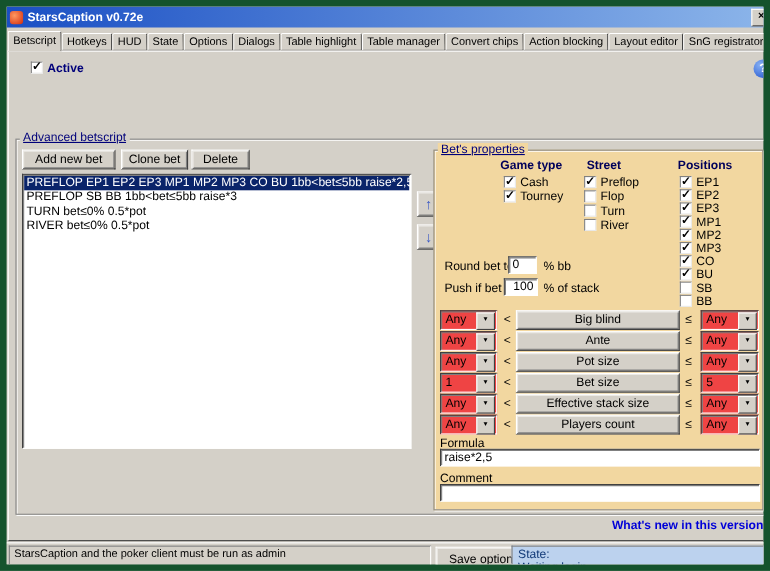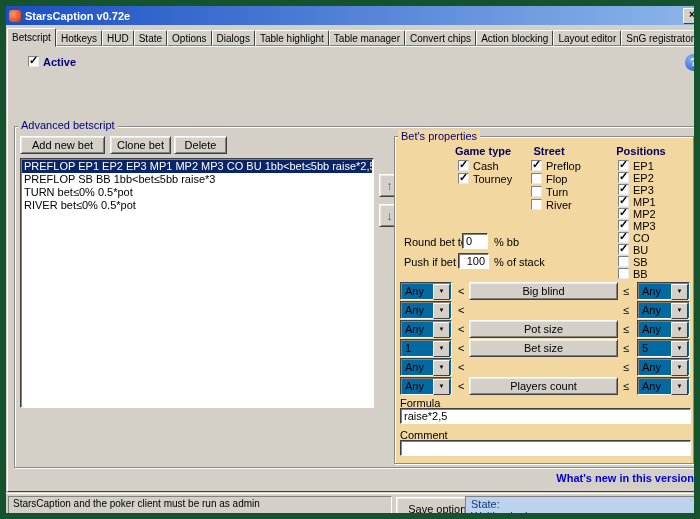--- a/index.html
+++ b/index.html
@@ -26,32 +26,32 @@
   .page{position:absolute;left:1px;top:40px;width:697px;height:446px;box-sizing:border-box;
     border:1px solid;border-color:#fff #404040 #404040 #fff;z-index:0;}
   
   .btn{position:absolute;background:#d4d0c8;border:1px solid;border-color:#fff #404040 #404040 #fff;
     box-shadow:inset 1px 1px 0 #eceae6,inset -1px -1px 0 #808080;font-family:inherit;font-size:11px;
     text-align:center;box-sizing:border-box;padding:0;}
   .sunken{border:1px solid;border-color:#404040 #fff #fff #404040;box-shadow:inset 1px 1px 0 #808080;
     background:#fff;box-sizing:border-box;}
   .group{position:absolute;border:1px solid #8a8a8a;box-shadow:inset 1px 1px 0 #fff,1px 1px 0 #fff;
     box-sizing:border-box;}
-  .group-label{position:absolute;color:#00007a;padding:0 3px;z-index:2;white-space:nowrap;}
+  .group-label{position:absolute;color:#00007a;padding:0 3px;z-index:2;white-space:nowrap;text-decoration:underline;}
   
   .cb{position:absolute;display:flex;align-items:center;gap:4px;height:13px;white-space:nowrap;}
   .cb .box{position:relative;width:11px;height:11px;background:#fff;border:1px solid;
     border-color:#808080 #e8e8e8 #e8e8e8 #808080;box-sizing:border-box;flex:none;}
   .cb .box.on::after{content:"\2713";position:absolute;left:0;top:-3px;font-size:11px;font-weight:bold;}
   
   .listbox{position:absolute;left:14px;top:152px;width:354px;height:250px;padding:1px;overflow:hidden;}
   .list-item{height:13px;line-height:13px;white-space:nowrap;padding:0 2px;font-size:11px;}
   .list-item.on{background:#0a246a;color:#fff;}
   
-  .combo{position:absolute;height:18px;background:#0369a1;border:1px solid;
+  .combo{position:absolute;height:18px;background:#ef4444;border:1px solid;
     border-color:#404040 #fff #fff #404040;box-shadow:inset 1px 1px 0 #808080;box-sizing:border-box;}
   .combo-val{position:absolute;left:4px;top:2px;font-size:11px;}
   .combo-arrow{position:absolute;right:1px;top:1px;width:15px;height:14px;background:#d4d0c8;
     border:1px solid;border-color:#fff #404040 #404040 #fff;font-size:6px;text-align:center;
     line-height:13px;}
   .tinput{position:absolute;background:#fff;border:1px solid;border-color:#404040 #fff #fff #404040;
     box-shadow:inset 1px 1px 0 #808080;font-family:inherit;font-size:11px;padding:1px 3px;
     box-sizing:border-box;}
   .sym{position:absolute;font-size:11px;}
   .hdr{position:absolute;font-weight:bold;color:#00005a;text-align:center;}
@@ -214,20 +214,21 @@
   <div class="combo" style="left:631px;top:276px;width:53px;">
     <span class="combo-val">Any</span>
     <span class="combo-arrow">▼</span>
   </div>
 
   <div class="combo" style="left:394px;top:295px;width:52px;">
     <span class="combo-val">Any</span>
     <span class="combo-arrow">▼</span>
   </div>
   <span class="sym" style="left:452px;top:298px;">&lt;</span>
+  <button class="btn" style="left:463px;top:295px;width:149px;height:18px;">Ante</button>
   <span class="sym" style="left:617px;top:298px;">≤</span>
   <div class="combo" style="left:631px;top:295px;width:53px;">
     <span class="combo-val">Any</span>
     <span class="combo-arrow">▼</span>
   </div>
 
   <div class="combo" style="left:394px;top:314px;width:52px;">
     <span class="combo-val">Any</span>
     <span class="combo-arrow">▼</span>
   </div>
@@ -249,20 +250,21 @@
   <div class="combo" style="left:631px;top:333px;width:53px;">
     <span class="combo-val">5</span>
     <span class="combo-arrow">▼</span>
   </div>
 
   <div class="combo" style="left:394px;top:352px;width:52px;">
     <span class="combo-val">Any</span>
     <span class="combo-arrow">▼</span>
   </div>
   <span class="sym" style="left:452px;top:355px;">&lt;</span>
+  <button class="btn" style="left:463px;top:352px;width:149px;height:18px;">Effective stack size</button>
   <span class="sym" style="left:617px;top:355px;">≤</span>
   <div class="combo" style="left:631px;top:352px;width:53px;">
     <span class="combo-val">Any</span>
     <span class="combo-arrow">▼</span>
   </div>
 
   <div class="combo" style="left:394px;top:371px;width:52px;">
     <span class="combo-val">Any</span>
     <span class="combo-arrow">▼</span>
   </div>

